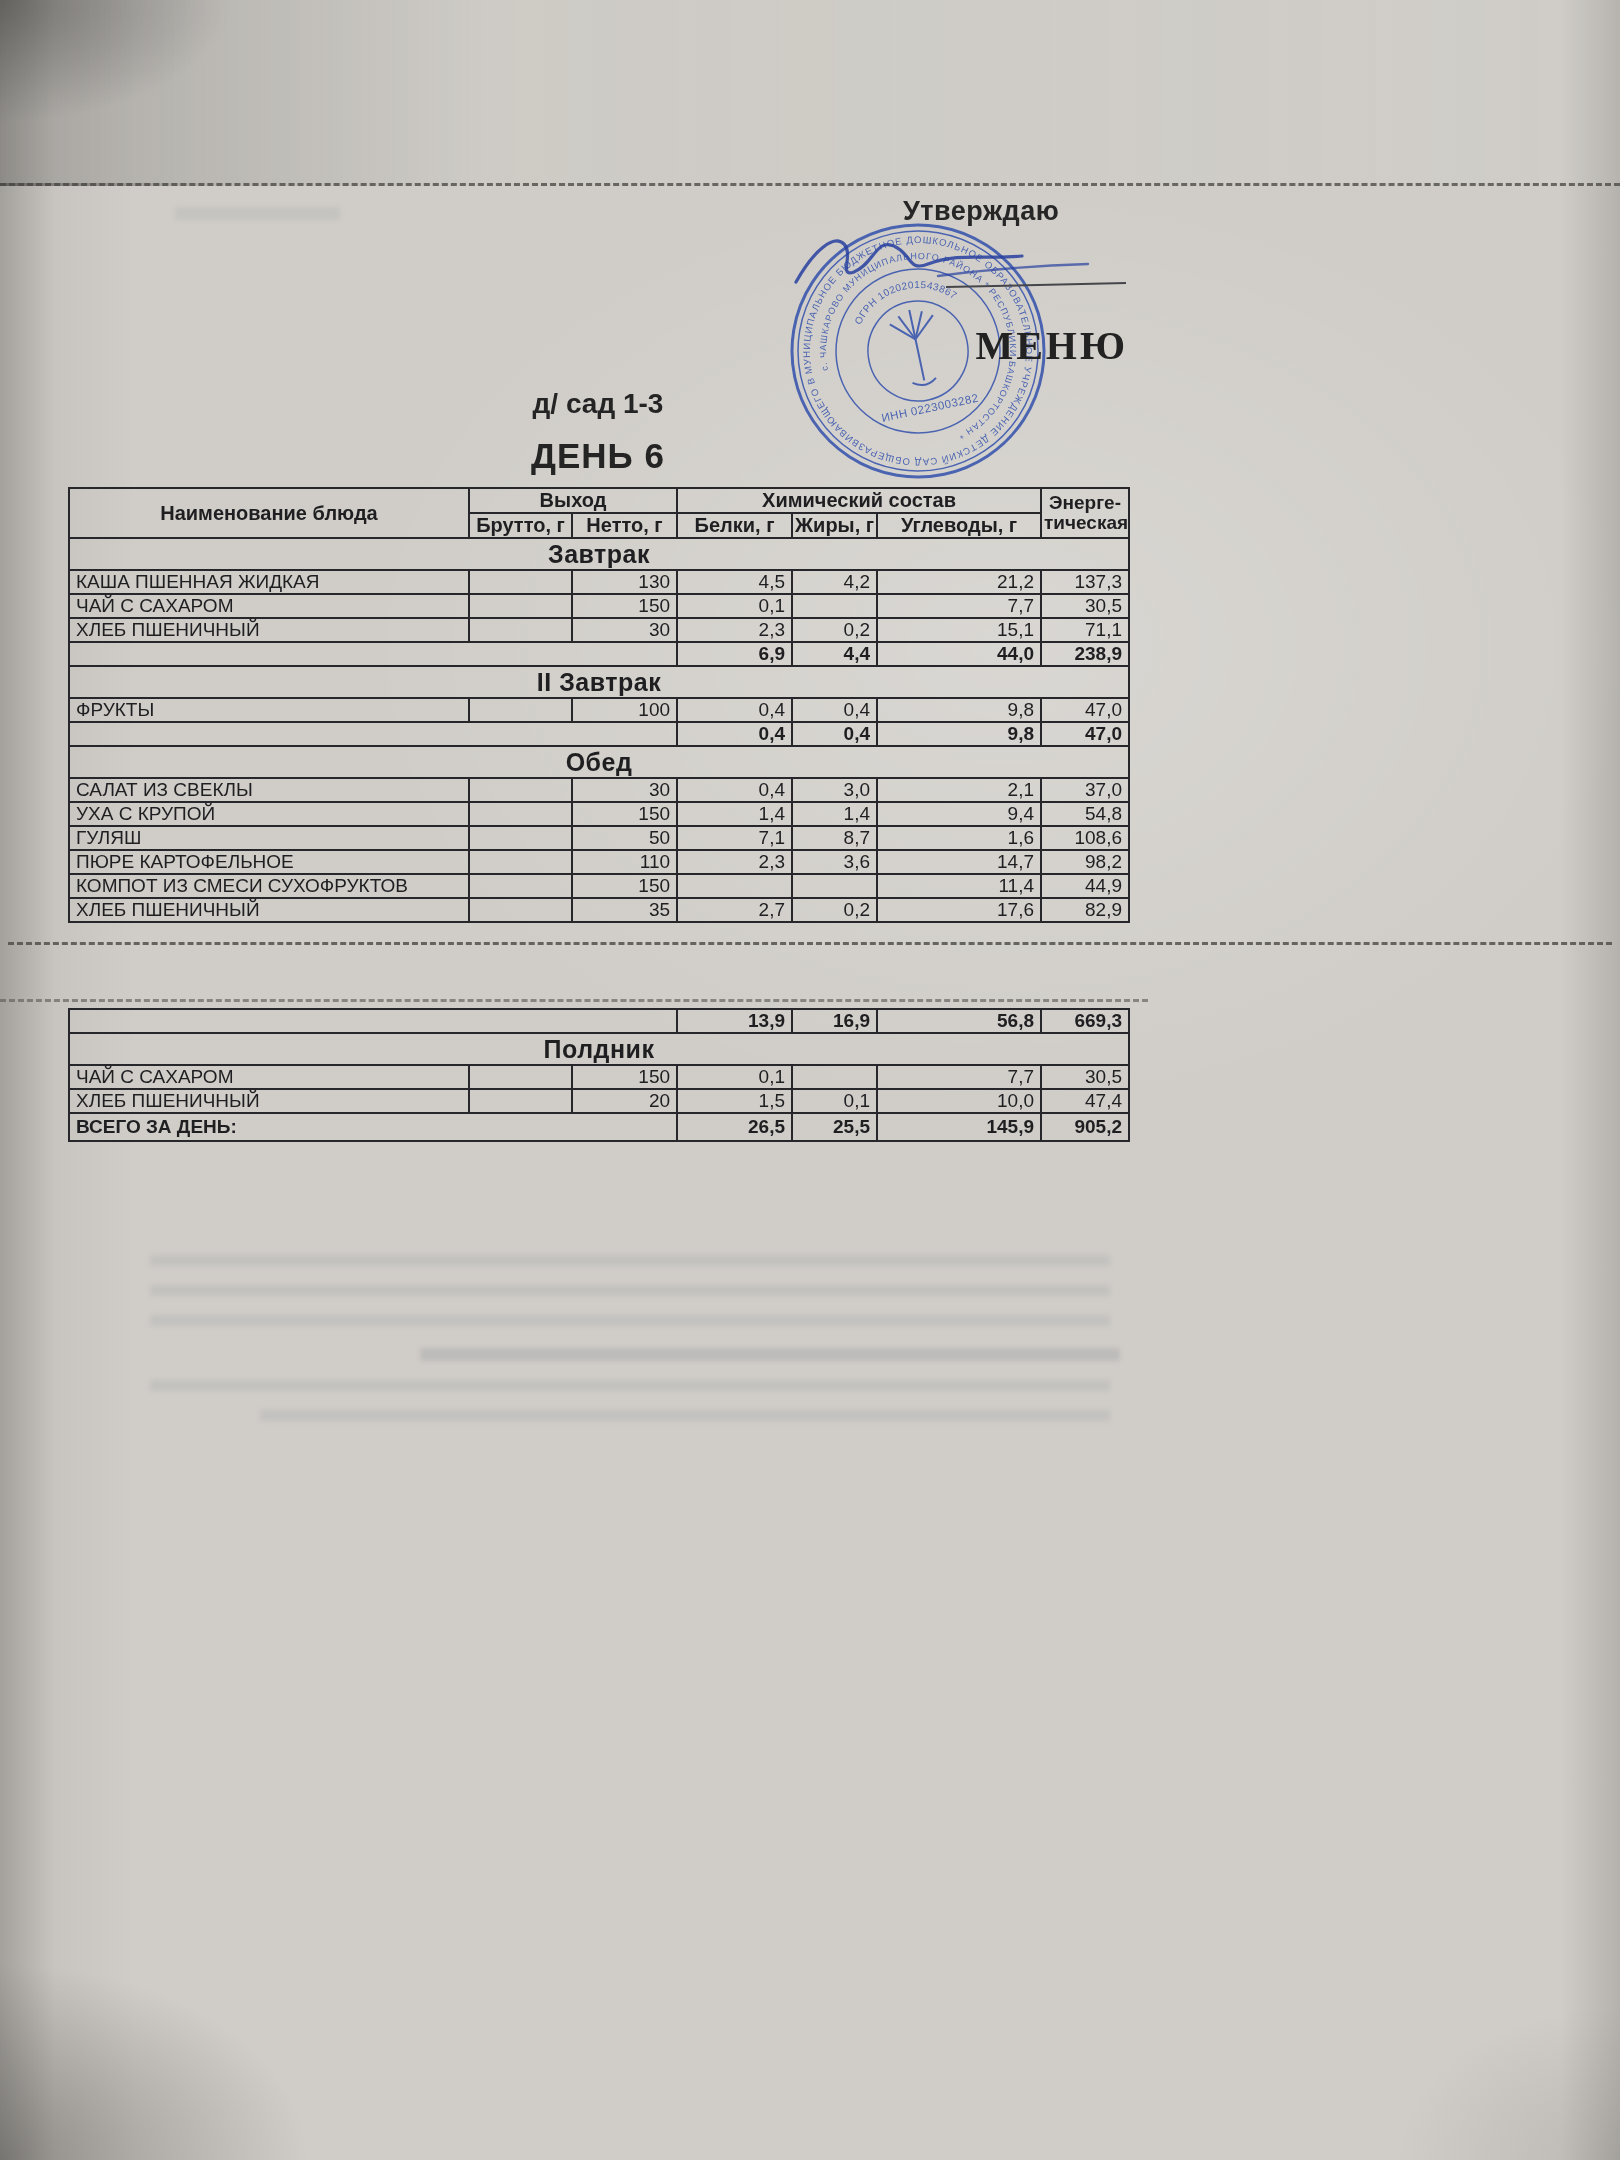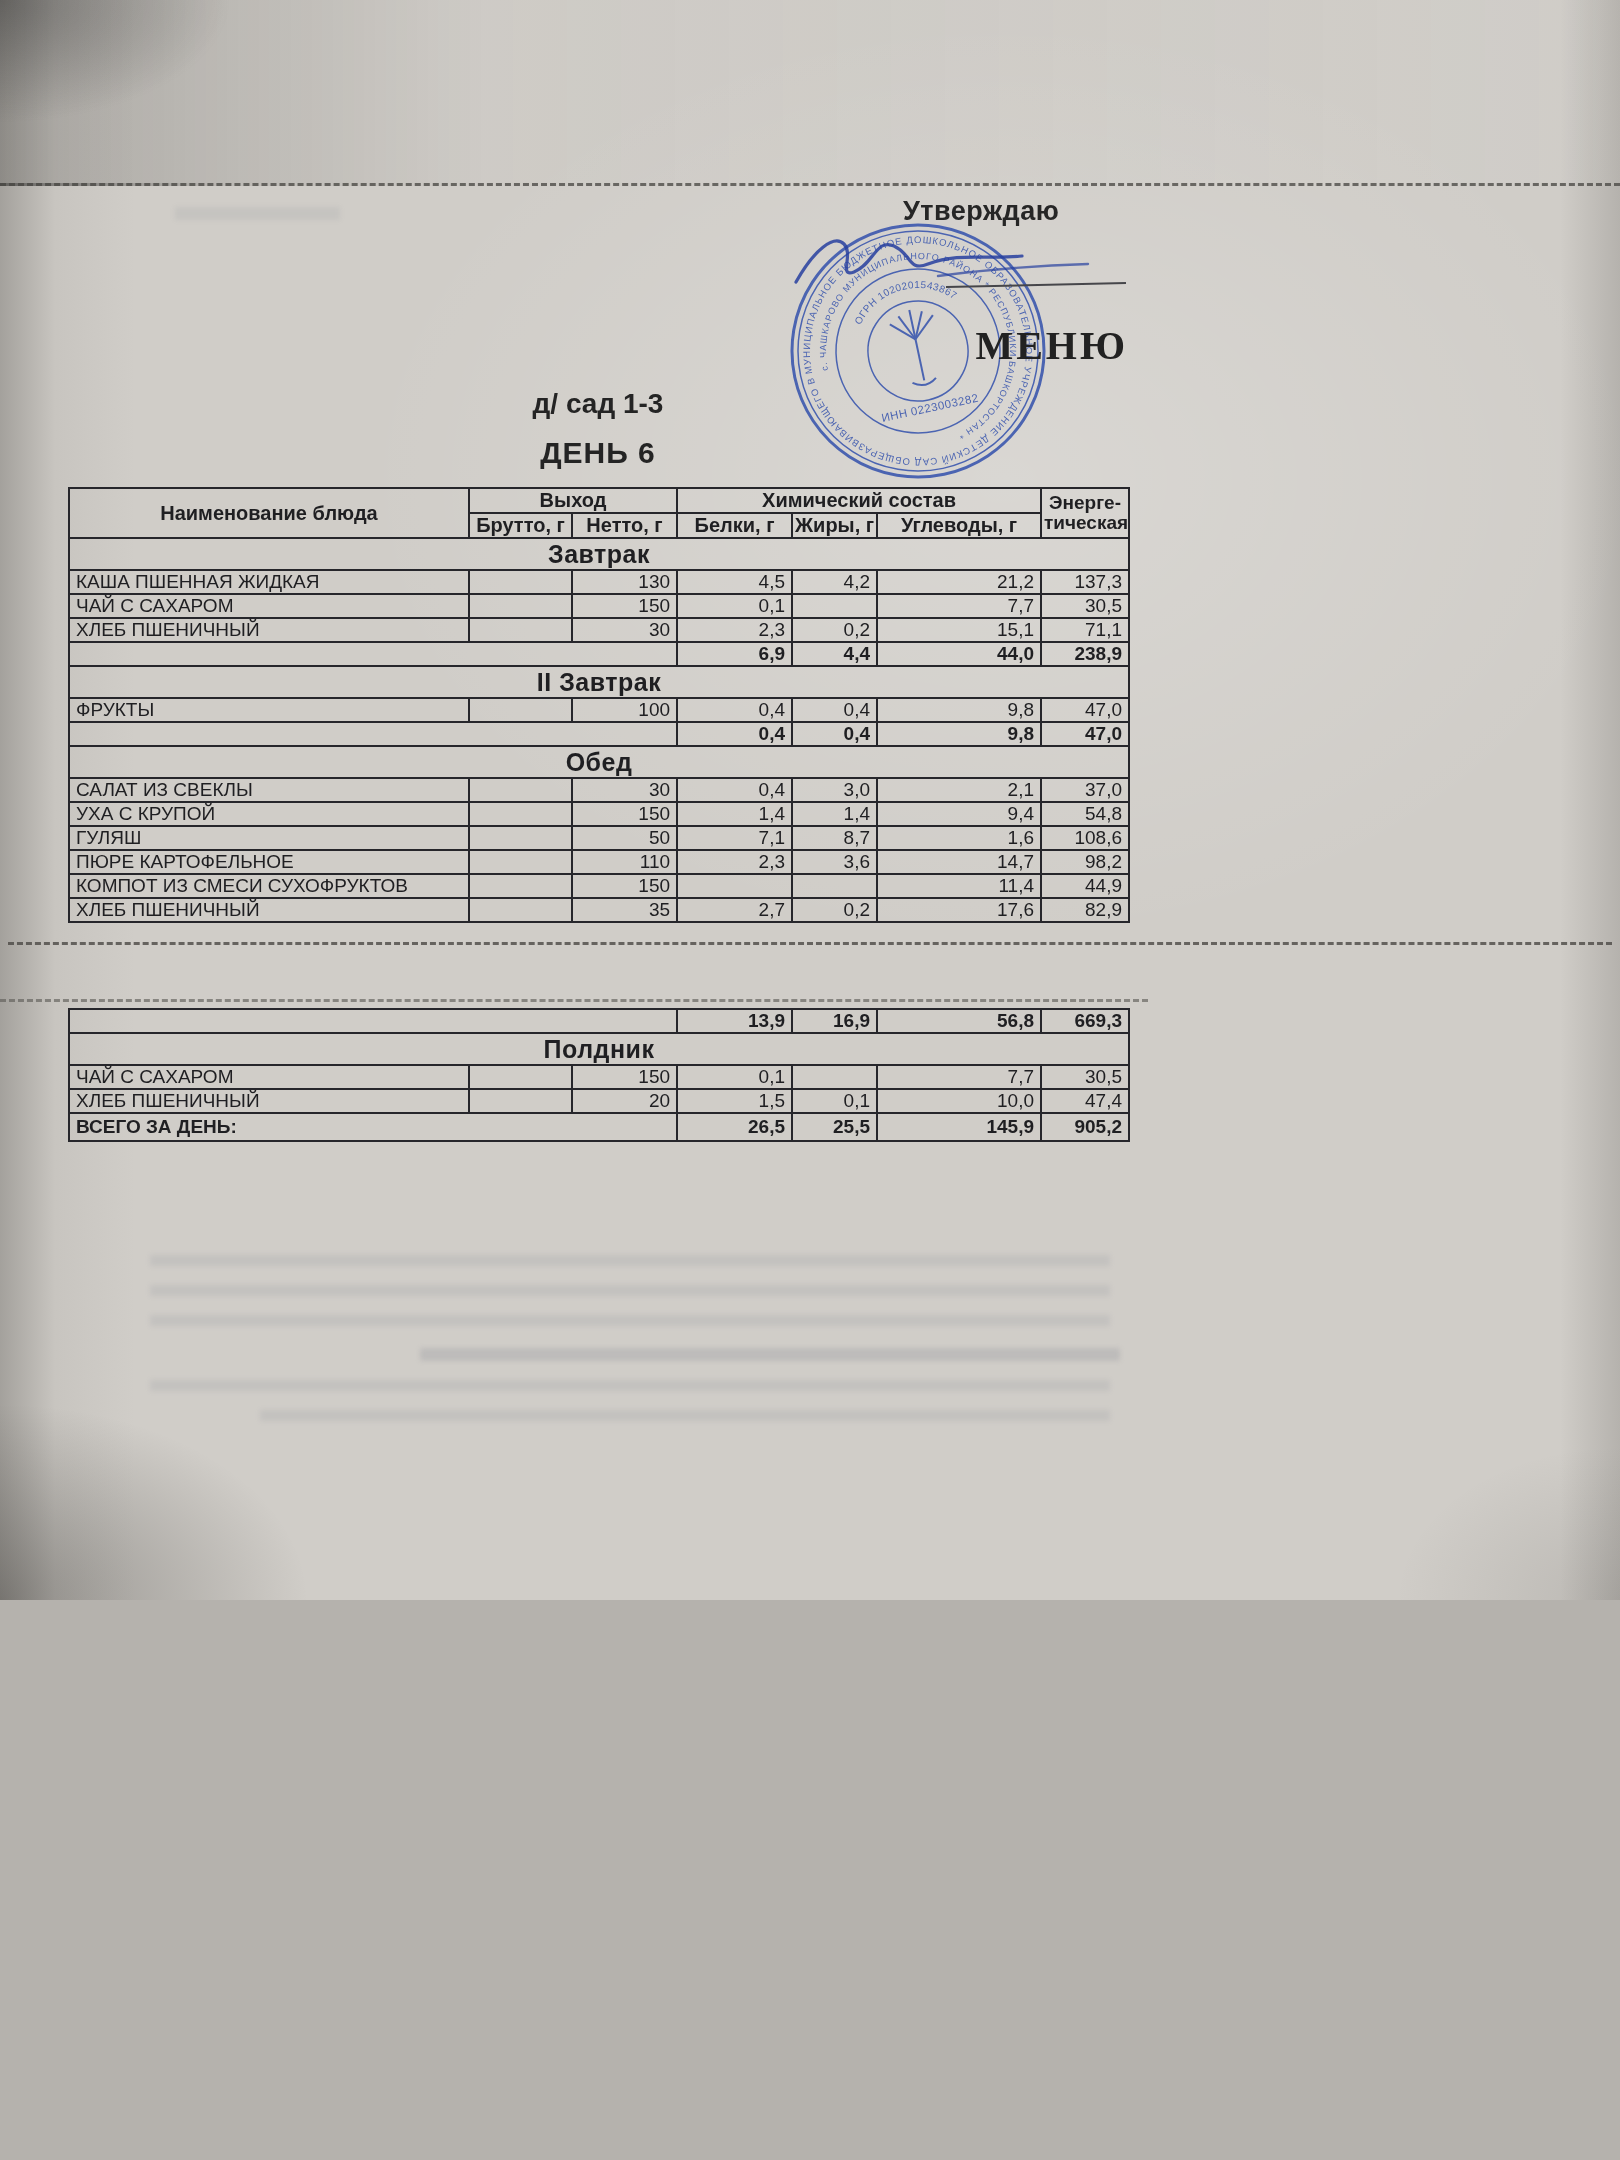--- a/index.html
+++ b/index.html
@@ -3,21 +3,21 @@
 <meta charset="utf-8">
 <style>
   html, body { margin: 0; padding: 0; }
   body {
     width: 1620px; height: 2160px;
     font-family: "Liberation Sans", sans-serif;
     background: #b5b2ad;
     overflow: hidden;
   }
   .photo {
-    position: absolute; left: 0; top: 0; width: 1620px; height: 1600px;
+    position: absolute; left: 0; top: 0; width: 1620px; height: 2160px;
     background:
       radial-gradient(440px 280px at 0% 100%, rgba(35,33,30,0.35), transparent 70%),
       radial-gradient(320px 220px at 100% 100%, rgba(60,58,55,0.14), transparent 70%),
       linear-gradient(270deg, rgba(85,82,78,0.22), rgba(85,82,78,0) 60px),
       linear-gradient(90deg, rgba(70,68,64,0.32) 0, rgba(150,147,142,0.14) 55px, rgba(150,147,142,0) 135px),
       radial-gradient(1000px 720px at 62% 30%, rgba(255,255,255,0.20), transparent 65%),
       #d0cdc8;
   }
   .top-band {
     position: absolute; left: 0; top: 0; width: 1620px; height: 183px;
@@ -44,21 +44,21 @@
     position: absolute; left: 0; width: 100%; top: 322px; text-align: right;
     font-family: "Liberation Serif", serif; font-size: 40px; font-weight: 700;
     letter-spacing: 3px; color: #222;
   }
   .title-sub1 {
     position: absolute; left: 0; width: 100%; top: 388px; text-align: center;
     font-size: 28px; font-weight: 700; color: #242424;
   }
   .title-sub2 {
     position: absolute; left: 0; width: 100%; top: 436px; text-align: center;
-    font-size: 30px; font-weight: 700; color: #242424; letter-spacing: 1px;
+    font-size: 35px; font-weight: 700; color: #242424; letter-spacing: 1px;
   }
   table.menu-table {
     position: absolute; left: 68px; width: 1060px;
     border-collapse: collapse; table-layout: fixed; color: #1f1f22;
   }
   .t1 { top: 487px; }
   .t2 { top: 1008px; }
   .menu-table th, .menu-table td {
     border: 2px solid #26262b; overflow: hidden; white-space: nowrap;
     font-size: 19px; line-height: 1.05; height: 22px; padding: 0 6px;

